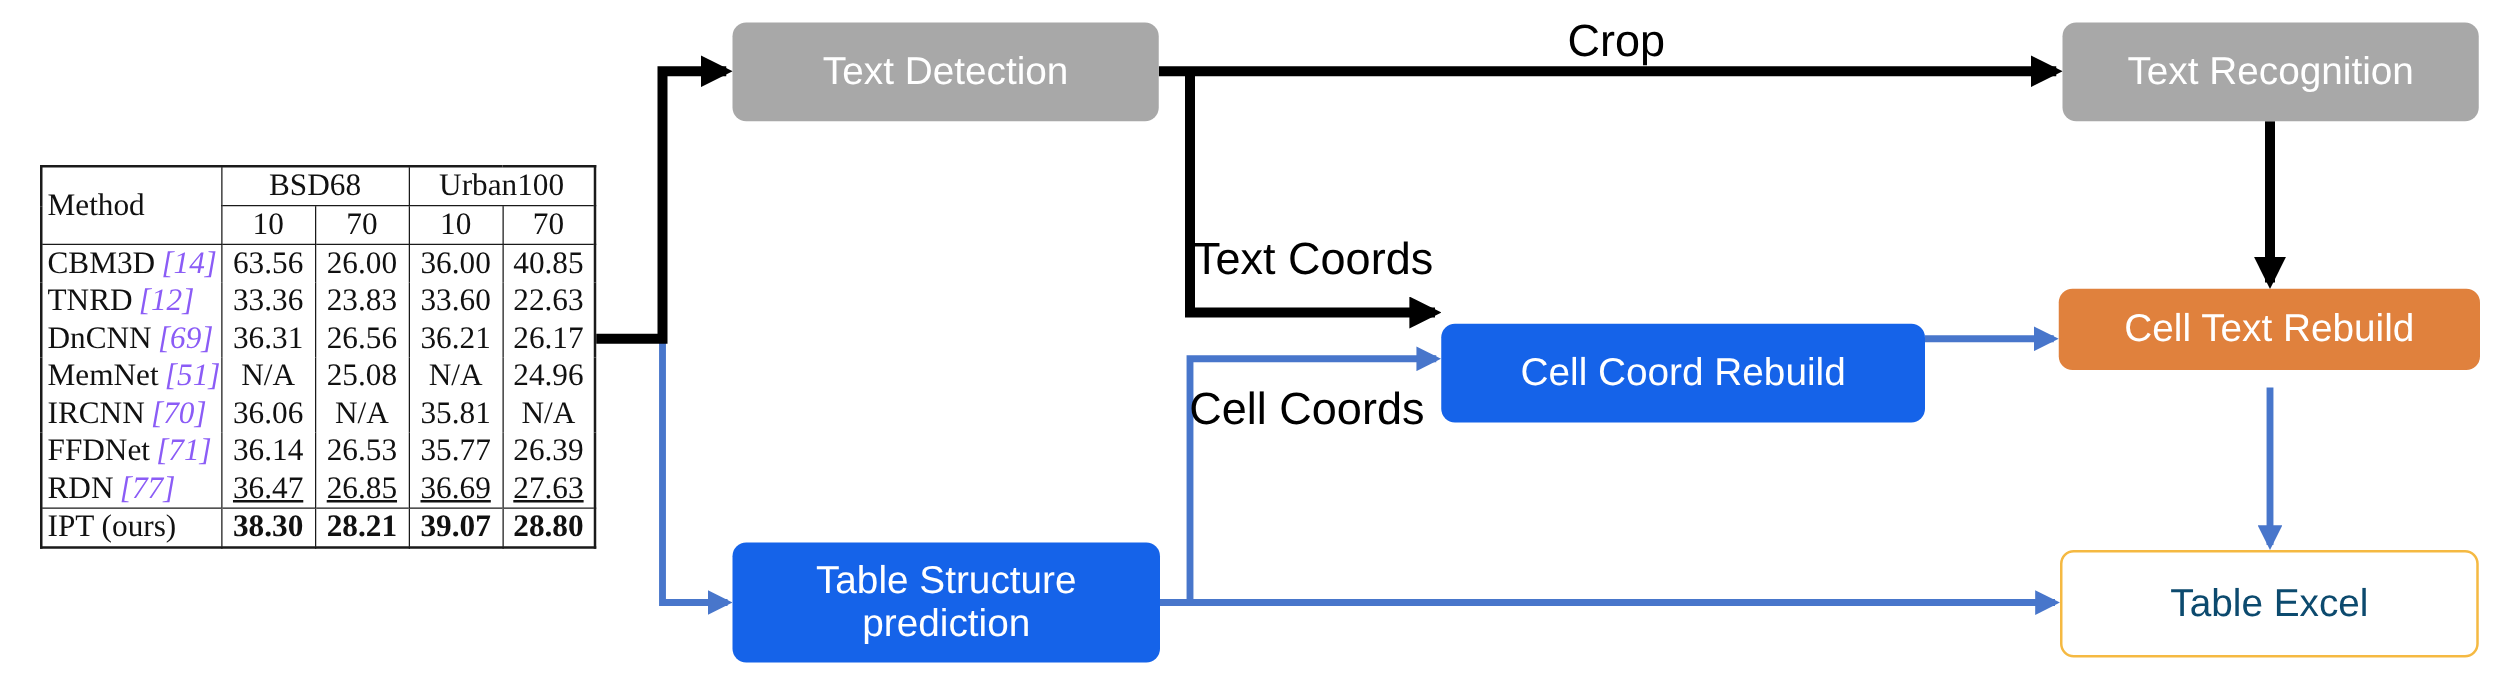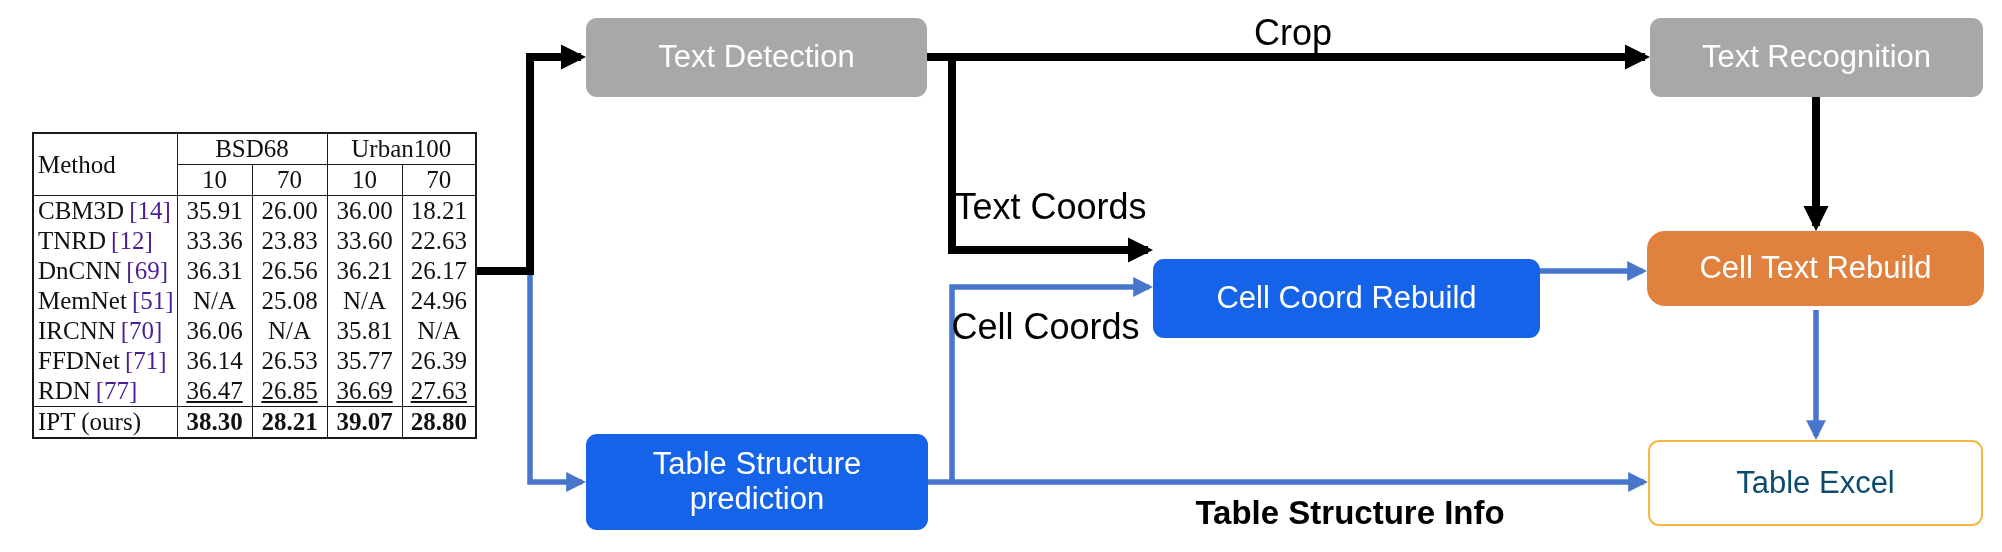--- a/index.html
+++ b/index.html
@@ -29,21 +29,21 @@
     font-weight: 400;
   }
   .node.gray   { background: #A8A8A8; }
   .node.blue   { background: #1563E9; }
   .node.orange { background: #E0813D; }
   .node.excel  { background: #ffffff; color: #0c4a6e; border: 2.5px solid #F5B942; }
 
   #text-detection            { left: 586px;  top: 18px;  width: 341px; height: 79px; }
   #text-recognition          { left: 1650px; top: 18px;  width: 333px; height: 79px; }
   #cell-coord-rebuild        { left: 1153px; top: 231px; width: 387px; height: 79px; margin-top: 28px; }
-  #cell-text-rebuild         { left: 1647px; top: 231px; width: 337px; height: 75px; border-radius: 18px; }
+  #cell-text-rebuild         { left: 1647px; top: 231px; width: 337px; height: 65px; }
   #table-structure-prediction{ left: 586px;  top: 434px; width: 342px; height: 96px; padding: 16px 20px; box-sizing: border-box; }
   #table-excel               { left: 1648px; top: 440px; width: 335px; height: 86px; box-sizing: border-box; }
 
   
   .edge-label {
     position: absolute;
     color: #000000;
     font-size: 36px;
     text-align: center;
     white-space: nowrap;
@@ -71,21 +71,21 @@
     padding: 1px 4px;
     height: 24px;
     overflow: hidden;
     white-space: nowrap;
   }
   td.method-th { border-right: 1.5px solid #1a1a1a; border-bottom: 1.5px solid #1a1a1a; text-align: left; padding-left: 7px; }
   td.grp       { text-align: center; border-bottom: 1.5px solid #1a1a1a; }
   tr.subhead td{ text-align: center; border-bottom: 1.5px solid #1a1a1a; }
   td.mcell     { text-align: left; padding-left: 7px; }
   td.vcell     { text-align: center; }
-  .cite        { color: #4c1d95; margin-left: 5px; }
+  .cite        { color: #8b5cf6; margin-left: 5px; font-style: italic; }
   tr.ipt-row td{ border-top: 1.5px solid #1a1a1a; }
   tr.underline-row td.vcell { text-decoration: underline; }
   tr.bold-row td.vcell      { font-weight: 700; }
 </style>
 </head>
 <body>
 
 <div class="canvas">
 
   <svg class="connectors" width="2002" height="552" viewBox="0 0 2002 552">
@@ -131,24 +131,24 @@
         </tr>
         <tr class="subhead">
           <td>10</td>
           <td>70</td>
           <td>10</td>
           <td>70</td>
         </tr>
 
         <tr class="drow">
           <td class="mcell"><span>CBM3D</span><span class="cite">[14]</span></td>
-          <td class="vcell">35.91</td>
+          <td class="vcell">63.56</td>
           <td class="vcell">26.00</td>
           <td class="vcell">36.00</td>
-          <td class="vcell">18.21</td>
+          <td class="vcell">40.85</td>
         </tr>
         <tr class="drow">
           <td class="mcell"><span>TNRD</span><span class="cite">[12]</span></td>
           <td class="vcell">33.36</td>
           <td class="vcell">23.83</td>
           <td class="vcell">33.60</td>
           <td class="vcell">22.63</td>
         </tr>
         <tr class="drow">
           <td class="mcell"><span>DnCNN</span><span class="cite">[69]</span></td>
@@ -199,15 +199,14 @@
   <div class="node gray" id="text-detection">Text Detection</div>
   <div class="node gray" id="text-recognition">Text Recognition</div>
   <div class="node blue" id="cell-coord-rebuild">Cell Coord Rebuild</div>
   <div class="node orange" id="cell-text-rebuild">Cell Text Rebuild</div>
   <div class="node blue" id="table-structure-prediction">Table Structure prediction</div>
   <div class="node excel" id="table-excel">Table Excel</div>
 
   <div class="edge-label" id="label-crop">Crop</div>
   <div class="edge-label" id="label-text-coords">Text Coords</div>
   <div class="edge-label" id="label-cell-coords">Cell Coords</div>
-  <div class="edge-label" id="label-table-structure-info">Table Structure Info</div>
 
 </div>
 
 </body></html>

